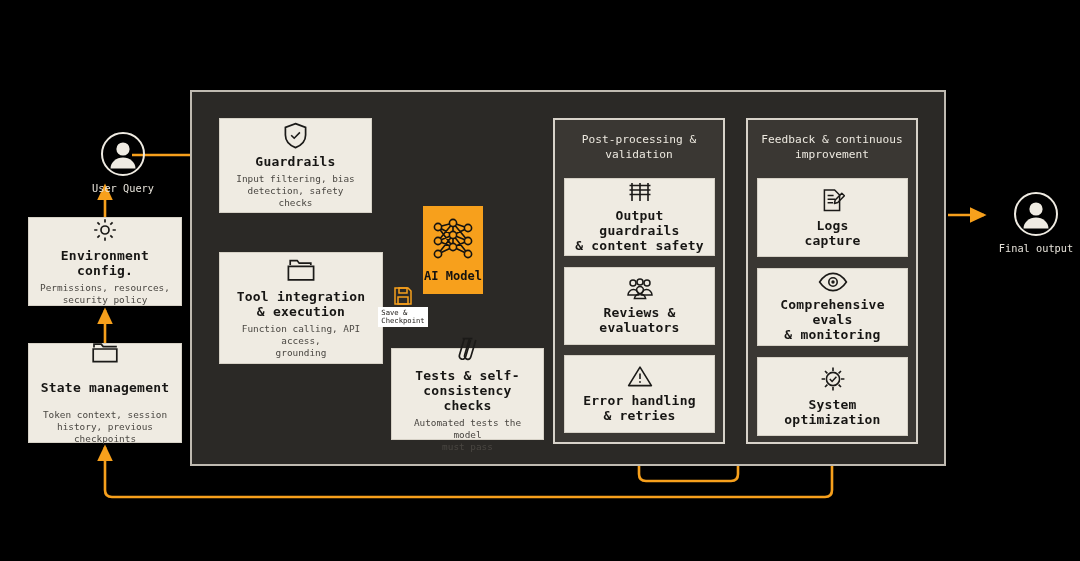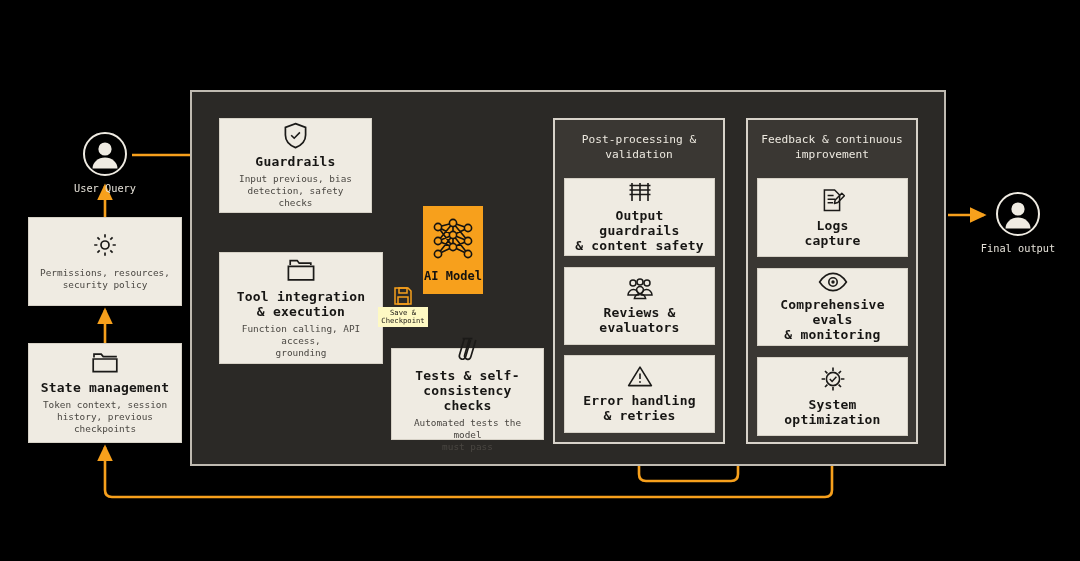--- a/index.html
+++ b/index.html
@@ -50,28 +50,28 @@
 
   
   #ai-model {
     position: absolute; left: 423px; top: 206px; width: 60px; height: 88px;
     background: #F7A01C;
     display:flex; flex-direction:column; align-items:center; justify-content:center;
   }
   #ai-model .ttl { font-weight: 700; font-size: 12px; color: #141310; margin-top: 4px;}
 
   
-  .avatar-wrap { position: absolute; display:flex; flex-direction:column; align-items:center; }
+  .avatar-wrap { position: absolute; display:flex; flex-direction:column; align-items:center;margin-left:18px; }
   .avatar-wrap .lbl { color: #E6E2D9; font-size: 10.3px; margin-top: 5px; white-space: nowrap;}
 
   
   #save-badge { position:absolute; left:378px; top:286px; width:50px; display:flex; flex-direction:column; align-items:center;}
   #save-badge .chip {
-    background:#fef9c3; color:#1A1713; font-size:7.2px; line-height:8.6px;
-    padding:1.5px 3px; text-align:center; white-space:pre-line; margin-top:1px;
+    background:#ffffff; color:#1A1713; font-size:7.2px; line-height:8.6px;
+    padding:1.5px 3px; white-space:pre-line; margin-top:1px;
   }
 
   svg { display: block; }
 </style>
 </head>
 <body>
 
 <div id="stage">
 
   <svg class="abs" style="left:0;top:0;width:1080px;height:561px;" viewBox="0 0 1080 561">
@@ -127,25 +127,26 @@
     <span class="lbl">User Query</span>
   </div>
 
   <div class="card" style="left:28px; top:217px; width:154px; height:89px;">
     <span class="ico">
       <svg width="26" height="26" viewBox="0 0 26 26" fill="none" stroke="#1B1A18" stroke-width="1.7">
         <circle cx="13" cy="13" r="4"></circle>
         <path d="M13 2.2v3.2M13 20.6v3.2M2.2 13h3.2M20.6 13h3.2M5.4 5.4l2.3 2.3M18.3 18.3l2.3 2.3M20.6 5.4l-2.3 2.3M7.7 18.3l-2.3 2.3"></path>
       </svg>
     </span>
+    <div class="ttl">Environment config.</div>
     <div class="sub">Permissions, resources,
 security policy</div>
   </div>
 
-  <div class="card" style="left:28px; top:343px; width:154px; height:100px;">
+  <div class="card" style="left:28px; top:343px; width:154px; height:100px;gap:10px;">
     <span class="ico">
       <svg width="28" height="24" viewBox="0 0 28 24" fill="none" stroke="#1B1A18" stroke-width="1.7">
         <path d="M3 6.5V3.2h7.2l2 2.4H25V6.5"></path>
         <path d="M2.2 8h23.6v12.6H2.2z"></path>
       </svg>
     </span>
     <div class="ttl">State management</div>
     <div class="sub">Token context, session
 history, previous
 checkpoints</div>
@@ -154,21 +155,21 @@
   <div id="main-panel"></div>
 
   <div class="card" style="left:219px; top:118px; width:153px; height:95px;">
     <span class="ico">
       <svg width="25" height="27" viewBox="0 0 25 27" fill="none" stroke="#1B1A18" stroke-width="1.7">
         <path d="M12.5 1.6 L22.6 5.4 V13 c0 6.4-4.4 10.4-10.1 12.6C6.8 23.4 2.4 19.4 2.4 13 V5.4z"></path>
         <path d="M8.2 13.2l3 3 5.7-5.8" stroke-width="1.6"></path>
       </svg>
     </span>
     <div class="ttl">Guardrails</div>
-    <div class="sub">Input previous, bias
+    <div class="sub">Input filtering, bias
 detection, safety checks</div>
   </div>
 
   <div class="card" style="left:219px; top:252px; width:164px; height:112px;">
     <span class="ico">
       <svg width="30" height="26" viewBox="0 0 30 26" fill="none" stroke="#1B1A18" stroke-width="1.7">
         <path d="M4.2 7V2.6h7l2 2.6h11.6V7"></path>
         <path d="M2.4 8.4h25.2v13.4H2.4z"></path>
       </svg>
     </span>

